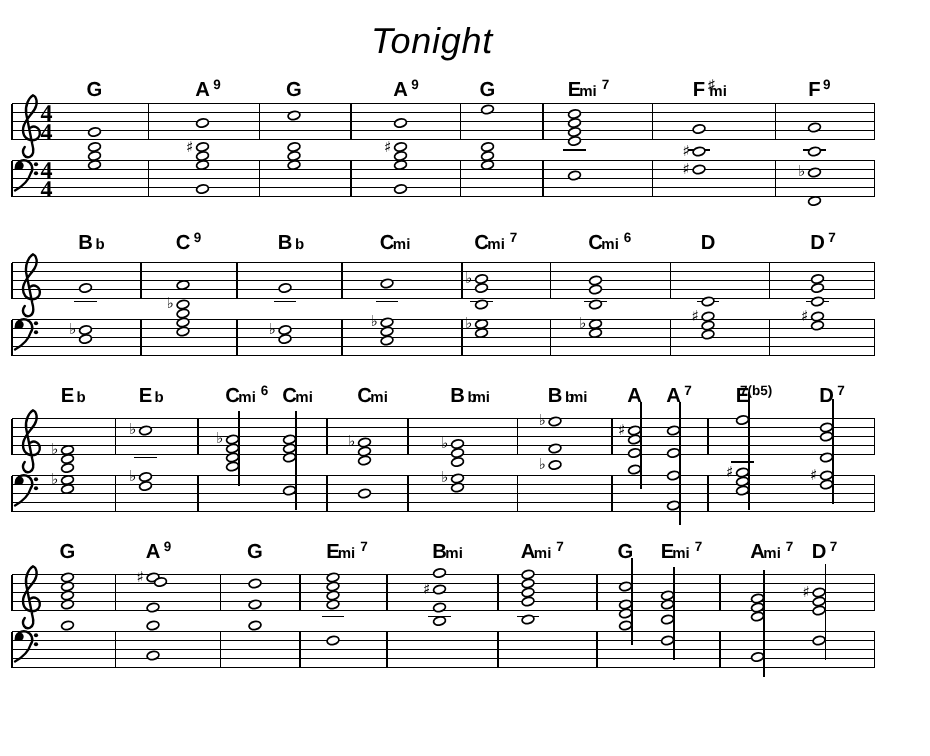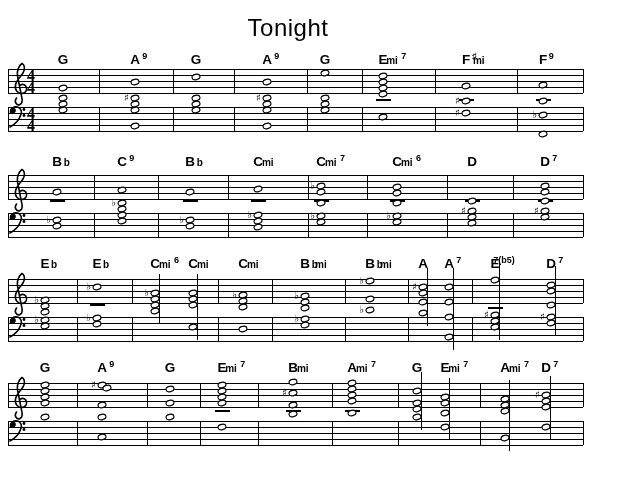--- a/index.html
+++ b/index.html
@@ -1,19 +1,19 @@
 <!DOCTYPE html>
 <html><head>
 <meta charset="utf-8">
 <style>
   html,body{margin:0;padding:0;background:#fff;}
   .page{position:relative;width:620px;height:504px;background:#ffffff;overflow:hidden;
         font-family:"Liberation Sans",sans-serif;}
   .title{position:absolute;top:14px;left:0;width:576px;text-align:center;
-         font-size:24px;color:#000;font-weight:400;letter-spacing:0.5px;}
+         font-size:24px;color:#000;font-weight:400;letter-spacing:0.5px;font-style:italic;}
   svg{position:absolute;top:0;left:0;}
   text{fill:#000;}
 </style>
 </head>
 <body>
 
 <div class="page">
   <div class="title">Tonight</div>
   <svg id="score" width="620" height="504" viewBox="0 0 620 504" xmlns="http://www.w3.org/2000/svg">
       <g>

